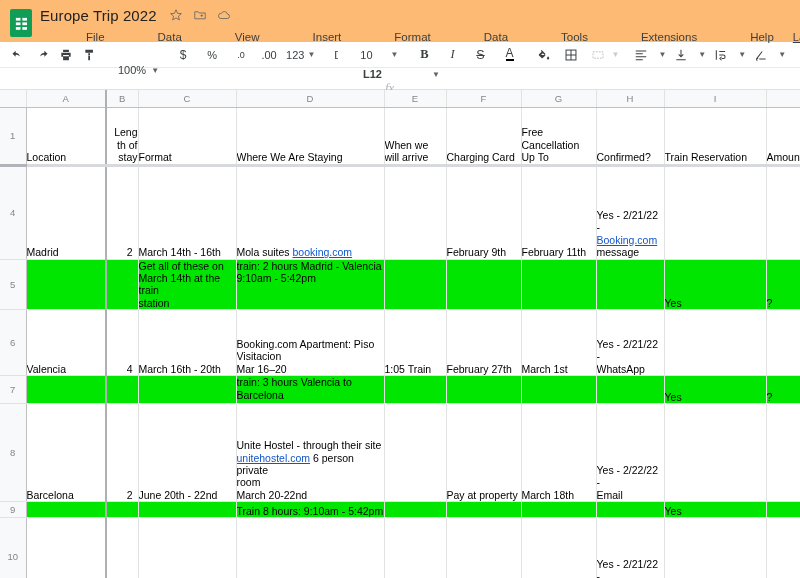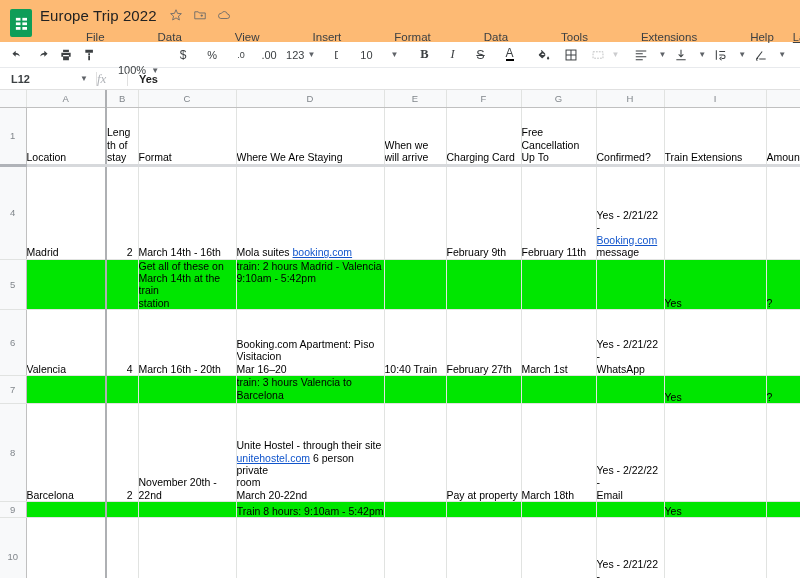--- a/index.html
+++ b/index.html
@@ -96,20 +96,21 @@
   .tb-ital { font-style: italic; font-size: 12.5px; font-family: "Liberation Serif", serif; }
   .tb-strike { text-decoration: line-through; font-size: 12.5px; }
   .tb-acolor { font-size: 12px; border-bottom: 2.5px solid #000; line-height: 11px; padding-bottom: 0px; }
   .tb-dim { opacity: .32; }
 
   
   .formulabar {
     display: flex; align-items: center;
     height: 22px; background: #fff;
     border-bottom: 1px solid #e0e0e0;
+    flex-direction: column;
   }
   .namebox {
     width: 96px; height: 100%;
     display: flex; align-items: center; justify-content: space-between;
     padding: 0 8px 0 11px; font-size: 11px; color: #3c4043; font-weight: bold;
   }
   .fb-sep { width: 1px; height: 14px; background: #e0e0e0; }
   .fx { width: 30px; text-align: left; font-size: 13px; color: #b0b3b8;
         font-family: "Liberation Serif", serif; font-style: italic; }
   .fb-value { padding-left: 11px; font-size: 11px; color: #222; font-weight: bold; }
@@ -154,21 +155,21 @@
   }
   td.cell.green { background: #00e600; margin-top: 32px; }
   td.cell.num { text-align: right; padding-right: 5px; }
   .link { color: #1155cc; text-decoration: underline; text-align: right; }
   tr.headrow td.cell { border-bottom: 1px solid #c0c0c0; }
 
   
   tr.headrow .rowhead { border-bottom: 3px solid #b0b3b8; }
   tr.headrow td.cell { border-bottom: 3px solid #d7d9dc; }
 
-  .colB-sel { border-left: 2px solid #aeb0b3; border-right: 2px solid #aeb0b3; }
+  .colB-sel { border-left: 2px solid #aeb0b3; border-right: 2px solid #aeb0b3; text-align: right; }
 </style>
 </head>
 <body>
 
 <div class="titlebar">
   <div class="app-logo">
     <div class="logo-shape"></div>
   </div>
   <div class="title-col">
     <div class="title-row">
@@ -366,21 +367,21 @@
 th of
 stay</td>
         <td class="cell">Format</td>
         <td class="cell">Where We Are Staying</td>
         <td class="cell">When we
 will arrive</td>
         <td class="cell">Charging Card</td>
         <td class="cell">Free Cancellation
 Up To</td>
         <td class="cell">Confirmed?</td>
-        <td class="cell">Train Extensions</td>
+        <td class="cell">Train Reservation</td>
         <td class="cell">Amount</td>
       </tr>
 
       <tr style="height:94px">
         <td class="rowhead">4</td>
         <td class="cell">Madrid</td>
         <td class="cell num colB-sel">2</td>
         <td class="cell">March 14th - 16th</td>
         <td class="cell"><span>Mola suites </span><span class="link">booking.com</span></td>
         <td class="cell"></td>
@@ -409,21 +410,21 @@
       </tr>
 
       <tr style="height:66px">
         <td class="rowhead">6</td>
         <td class="cell">Valencia</td>
         <td class="cell num colB-sel">4</td>
         <td class="cell">March 16th - 20th</td>
         <td class="cell">Booking.com Apartment: Piso
 Visitacion
 Mar 16–20</td>
-        <td class="cell">10:40 Train</td>
+        <td class="cell">1:05 Train</td>
         <td class="cell">February 27th</td>
         <td class="cell">March 1st</td>
         <td class="cell">Yes - 2/21/22 -
 WhatsApp</td>
         <td class="cell"></td>
         <td class="cell num">1200</td>
       </tr>
 
       <tr style="height:28px">
         <td class="rowhead">7</td>
@@ -437,37 +438,37 @@
         <td class="cell green"></td>
         <td class="cell green"></td>
         <td class="cell green">Yes</td>
         <td class="cell green">?</td>
       </tr>
 
       <tr style="height:98px">
         <td class="rowhead">8</td>
         <td class="cell">Barcelona</td>
         <td class="cell num colB-sel">2</td>
-        <td class="cell">November 20th - 22nd</td>
+        <td class="cell">June 20th - 22nd</td>
         <td class="cell"><span>Unite Hostel - through their site</span><br><span class="link">unitehostel.com</span><span> 6 person private</span><br><span>room</span><br><span>March 20-22nd</span></td>
         <td class="cell"></td>
         <td class="cell">Pay at property</td>
         <td class="cell">March 18th</td>
         <td class="cell">Yes - 2/22/22 -
 Email</td>
         <td class="cell"></td>
         <td class="cell num">250</td>
       </tr>
 
       <tr style="height:16px">
         <td class="rowhead">9</td>
         <td class="cell green"></td>
         <td class="cell green colB-sel"></td>
         <td class="cell green"></td>
-        <td class="cell green" style="text-align:right">Train 8 hours:  9:10am - 5:42pm</td>
+        <td class="cell green" style="text-align:left">Train 8 hours:  9:10am - 5:42pm</td>
         <td class="cell green"></td>
         <td class="cell green"></td>
         <td class="cell green"></td>
         <td class="cell green"></td>
         <td class="cell green">Yes</td>
         <td class="cell green num">170</td>
       </tr>
 
       <tr style="height:78px">
         <td class="rowhead">10</td>

